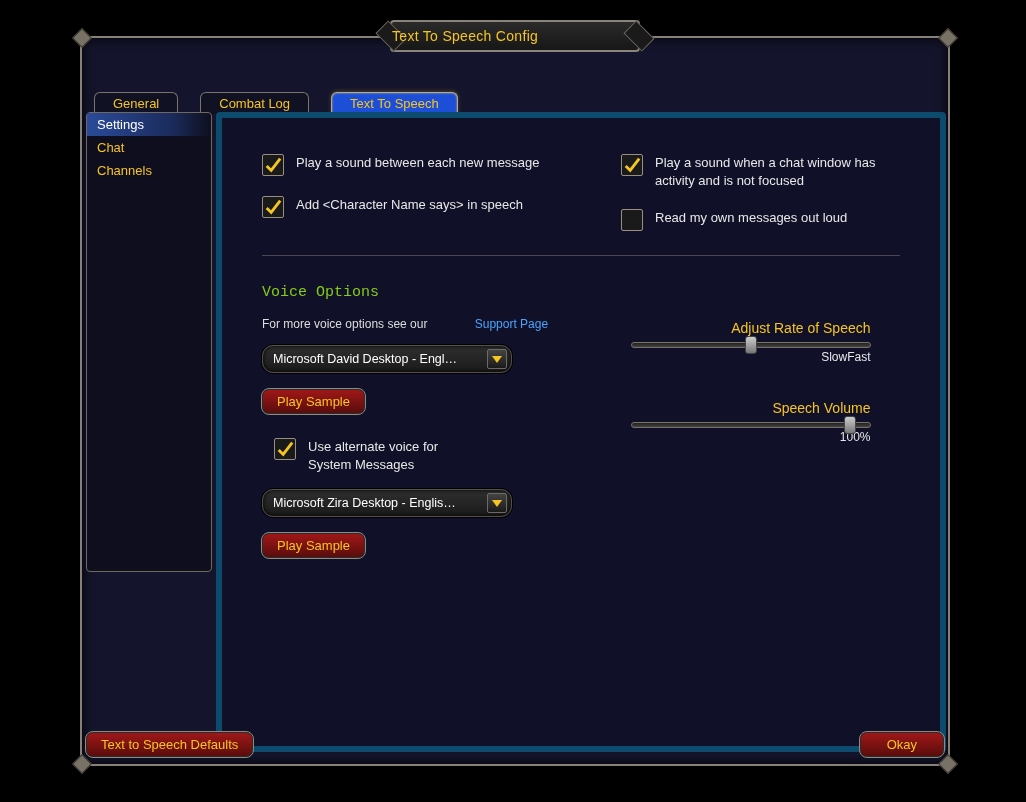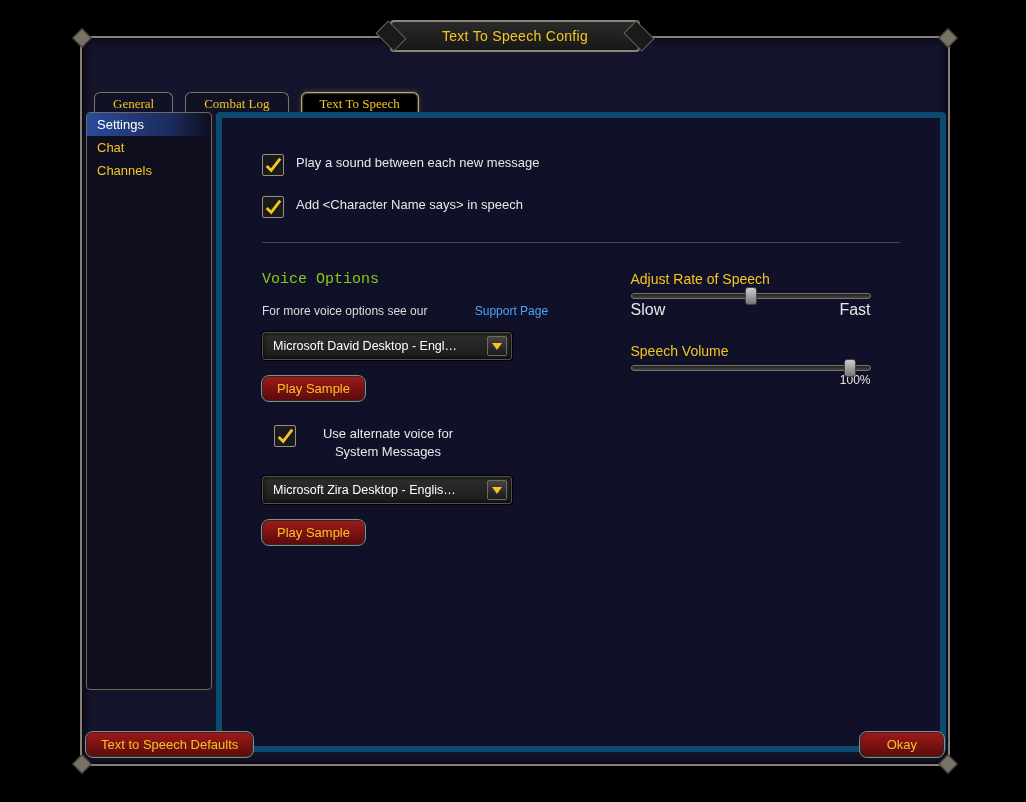--- a/index.html
+++ b/index.html
@@ -20,63 +20,63 @@
     border-radius: 6px;
     box-shadow: inset 0 0 12px #000;
   }
   .frame-title-wrap {
     position: absolute;
     top: -18px; left: 50%; transform: translateX(-50%);
     width: 250px; height: 32px;
     background: linear-gradient(#2a2a2a,#171717);
     border: 2px solid #8a847a;
     border-radius: 4px;
-    display: flex; align-items: center; justify-content: center;
+    display: flex; align-items: center; 
     z-index: 10;
   }
   .frame-title-wrap:before, .frame-title-wrap:after {
     content:""; position:absolute; top:50%; width:24px; height:16px;
     background:#1a1a1a; border:1px solid #6b655b;
     transform: translateY(-50%) rotate(45deg);
   }
   .frame-title-wrap:before { left:-14px; }
   .frame-title-wrap:after  { right:-14px; }
   .frame-title { color:#f5c522; font-size:14px; letter-spacing:.3px; position:relative; z-index:1;}
   .corner { position:absolute; width:14px; height:14px; background:#777166; border:1px solid #3a372f; transform:rotate(45deg); }
   .corner.tl { top:-7px; left:-7px; }
   .corner.tr { top:-7px; right:-7px; }
   .corner.bl { bottom:-7px; left:-7px; }
   .corner.br { bottom:-7px; right:-7px; }
 
   .tabs-row {
     position:absolute; top:54px; left:12px;
-    display:flex; gap:12px;font-family:Liberation Serif, serif;
+    display:flex; gap:22px;
   }
   .tab {
     padding: 3px 18px 3px 18px;
     font-size:13px;
     color:#f5c522;
     background:#111124;
     border:1px solid #7a746a;
     border-bottom:none;
     border-top-left-radius:6px;
     border-top-right-radius:6px;
     cursor:pointer;
     position:relative;
   }
   .tab.active {
-    background:#000000;
+    background:#1d4ed8;
     border-color:#b0a99a;
     box-shadow: inset 0 0 2px #d8c050, 0 -1px 4px rgba(255,200,0,.25);
   }
 
   .left-panel {
     position:absolute;
     top:74px; left:4px;
-    width:126px; height:578px;
+    width:126px; height:460px;
     background:#0e0e1e;
     border:1px solid #6e685f;
     border-radius:4px;
     padding:0;
   }
   .left-item {
     padding:4px 10px;
     font-size:13px;
     color:#f5c522;
     cursor:pointer;
@@ -116,21 +116,21 @@
   .voice-row { display:flex; gap:40px; }
   .voice-col { flex:1; }
   .section-title { font-size:15px; color:#84cc16; margin-bottom:16px;font-family:Liberation Mono, monospace; }
   .help { font-size:12px; color:#ddd; margin-bottom:14px; }
   .help a { color:#4aa3ff; text-decoration:none; cursor:pointer;margin-left:44px; }
 
   .dropdown {
     width:250px; height:28px;
     background: linear-gradient(#2f2f2f,#1a1a1a);
     border:1px solid #55504a;
-    border-radius:3px;
+    border-radius:11px;
     display:flex; align-items:center;
     padding:0 4px 0 10px;
     margin-bottom:16px;
     cursor:pointer;
     box-shadow: inset 0 0 4px #000, 0 0 0 1px #000;
   }
   .dropdown-text { font-size:12.5px; color:#fff; flex:1; overflow:hidden; text-overflow:ellipsis; white-space:nowrap; }
   .dropdown-btn {
     width:20px; height:20px;
     background: linear-gradient(#444,#1a1a1a);
@@ -145,40 +145,40 @@
     padding:4px 14px;
     background: linear-gradient(#a01818,#5a0c0c);
     border:1px solid #2b2b2b;
     outline:1px solid #8b8b82;
     border-radius:7px;
     color:#f5c522;
     font-size:13px;
     cursor:pointer;
     margin-bottom:20px;
   }
-  .alt-voice { display:flex; gap:12px; align-items:flex-start; margin: 4px 0 16px 12px; text-align: center; }
+  .alt-voice { display:flex; gap:12px; align-items:flex-start; margin: 4px 0 16px 12px; }
 
   .slider-wrap { width:240px; margin:0 auto 24px; }
-  .slider-title { text-align:left; font-size:14px; color:#f5c522; margin-bottom:6px; }
+  .slider-title { text-align:right; font-size:14px; color:#f5c522; margin-bottom:6px;margin-top:36px; }
   .slider-track {
     position:relative; height:6px;
     background: linear-gradient(#222,#444);
     border:1px solid #777166;
     border-radius:3px;
     margin:6px 0 2px;
   }
   .slider-thumb {
     position:absolute; top:50%; width:12px; height:18px;
     background: linear-gradient(#ccc,#777);
     border:1px solid #444;
     border-radius:3px;
     transform:translate(-50%,-50%);
     cursor:pointer;
   }
-  .slider-labels { display:flex; justify-content:space-between; font-size:16px; color:#e8e8e8; }
+  .slider-labels { display:flex; justify-content:flex-end; font-size:12px; color:#e8e8e8; }
   .slider-value-right { display:flex; justify-content:flex-end; font-size:12px; color:#e8e8e8; }
 
   .footer {
     position:absolute;
     left:4px; right:4px; bottom:4px; height:32px;
     display:flex; justify-content:space-between; align-items:center;
   }
   .footer .btn-red { margin:0; }
 </style>
 </head>
@@ -219,20 +219,36 @@
         </div>
         <div class="check-item">
           <div class="checkbox checked">
             <svg viewBox="0 0 20 20">
                 <polyline points="3,11 8,16 18,3" fill="none" stroke="#f5c522" stroke-width="3.2"></polyline>
               </svg>
           </div>
           <div class="check-label">Add &lt;Character Name says&gt; in speech</div>
         </div>
       </div>
+      <div class="check-col">
+        <div class="check-item">
+          <div class="checkbox checked">
+            <svg viewBox="0 0 20 20">
+                <polyline points="3,11 8,16 18,3" fill="none" stroke="#f5c522" stroke-width="3.2"></polyline>
+              </svg>
+          </div>
+          <div class="check-label">Play a sound when a chat window has activity and is not focused</div>
+        </div>
+        <div class="check-item">
+          <div class="checkbox">
+            
+          </div>
+          <div class="check-label">Read my own messages out loud</div>
+        </div>
+      </div>
     </div>
 
     <hr class="hr">
 
     <div class="voice-row">
       <div class="voice-col">
         <div class="section-title">Voice Options</div>
         <div class="help">
           <span>For more voice options see our </span><a>Support Page</a>
         </div>

